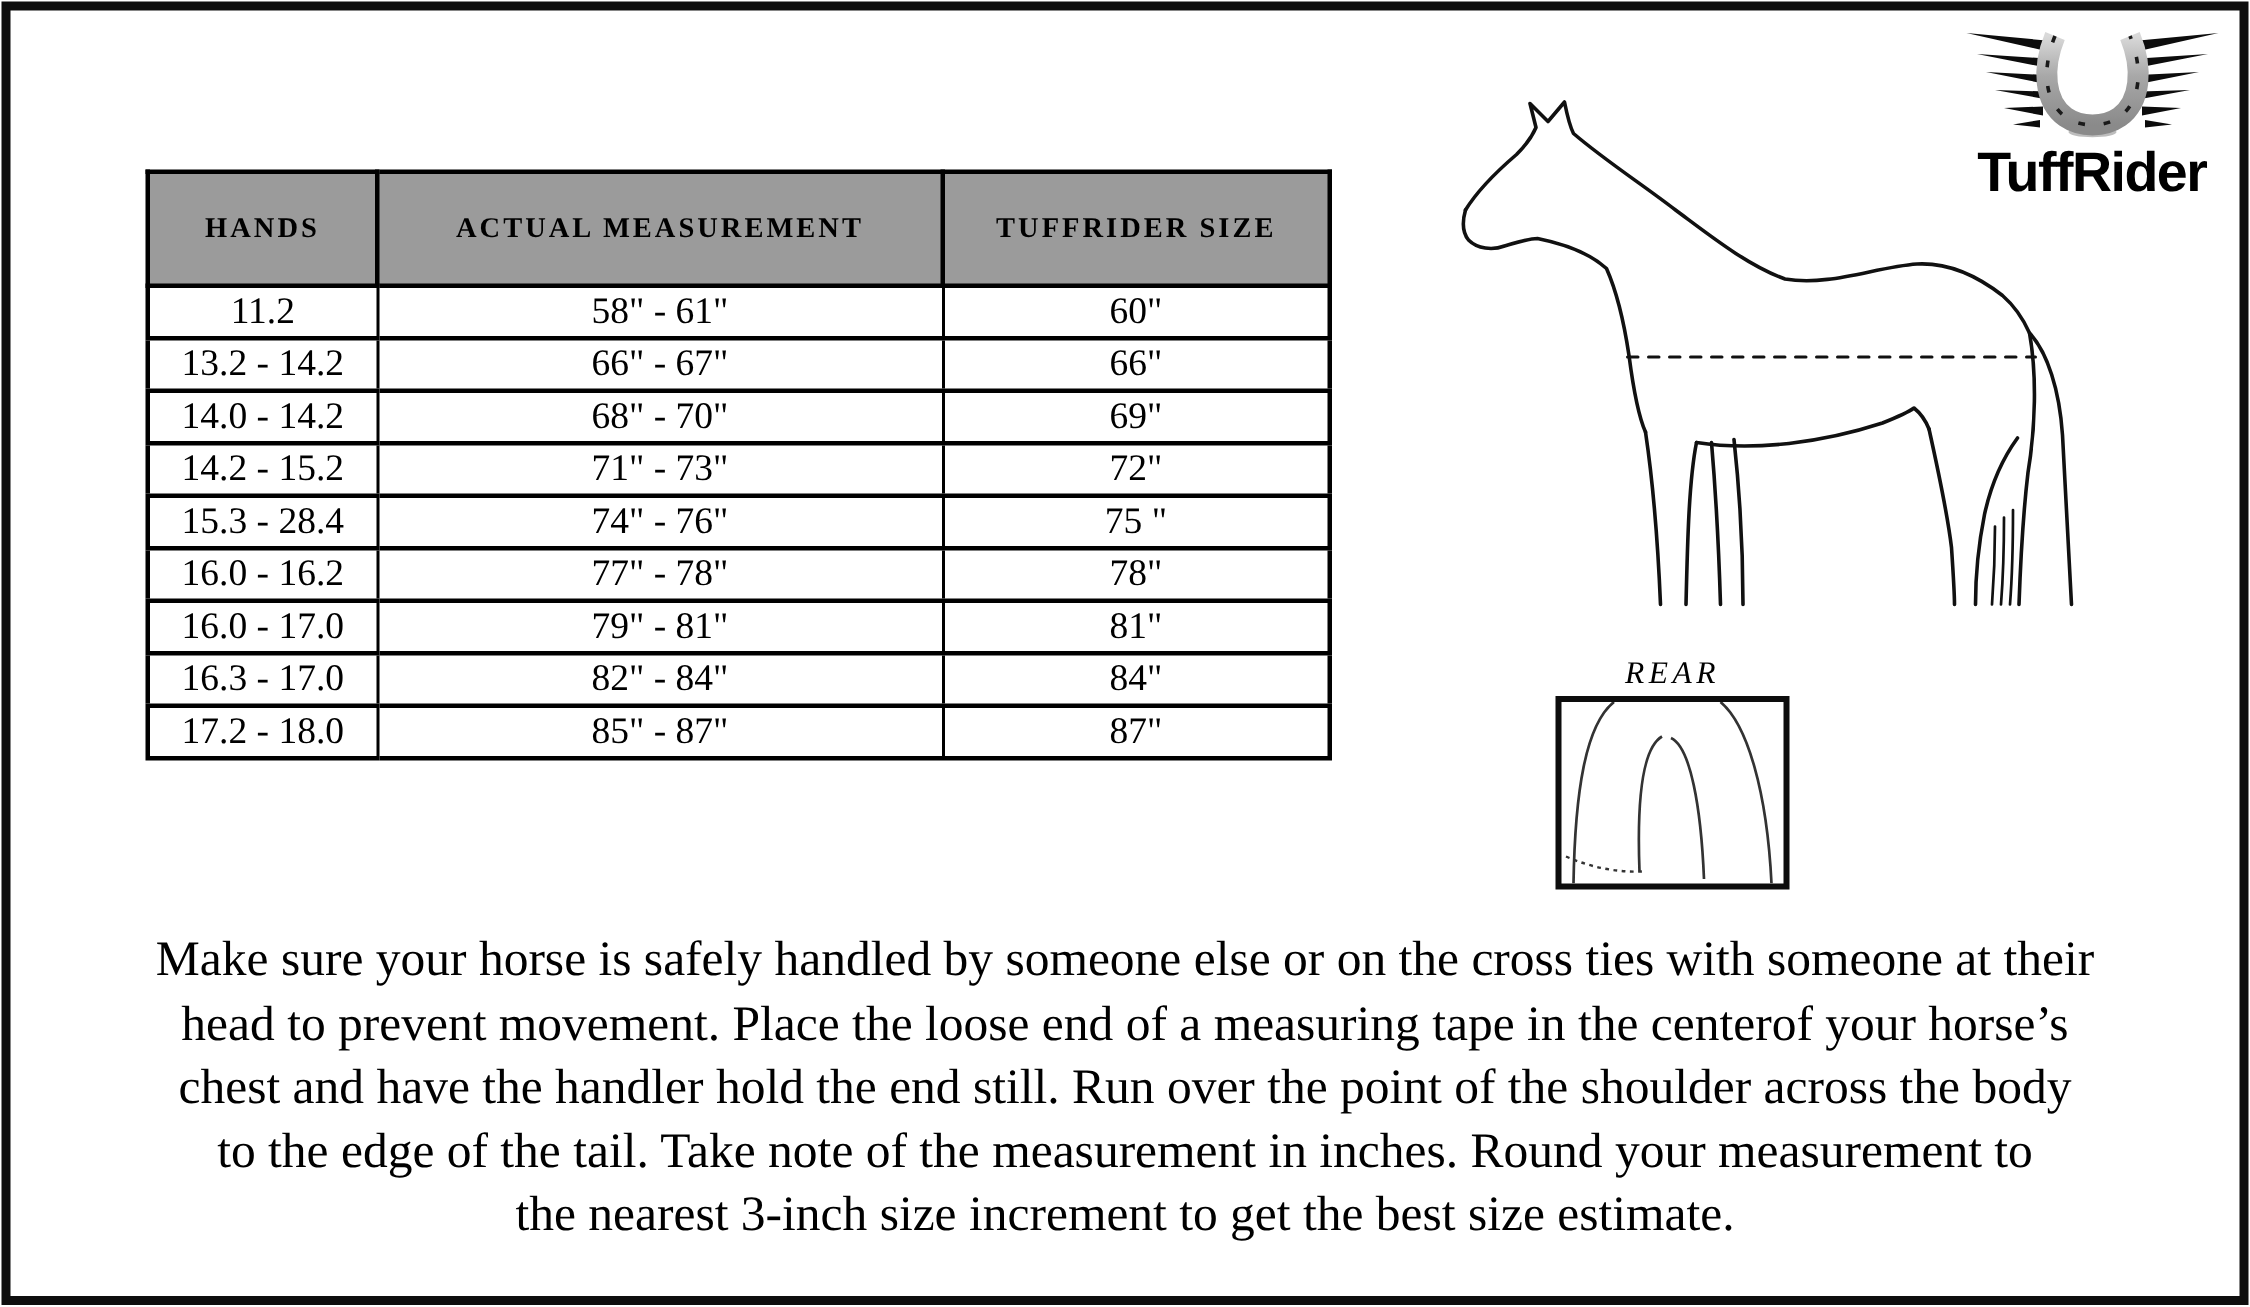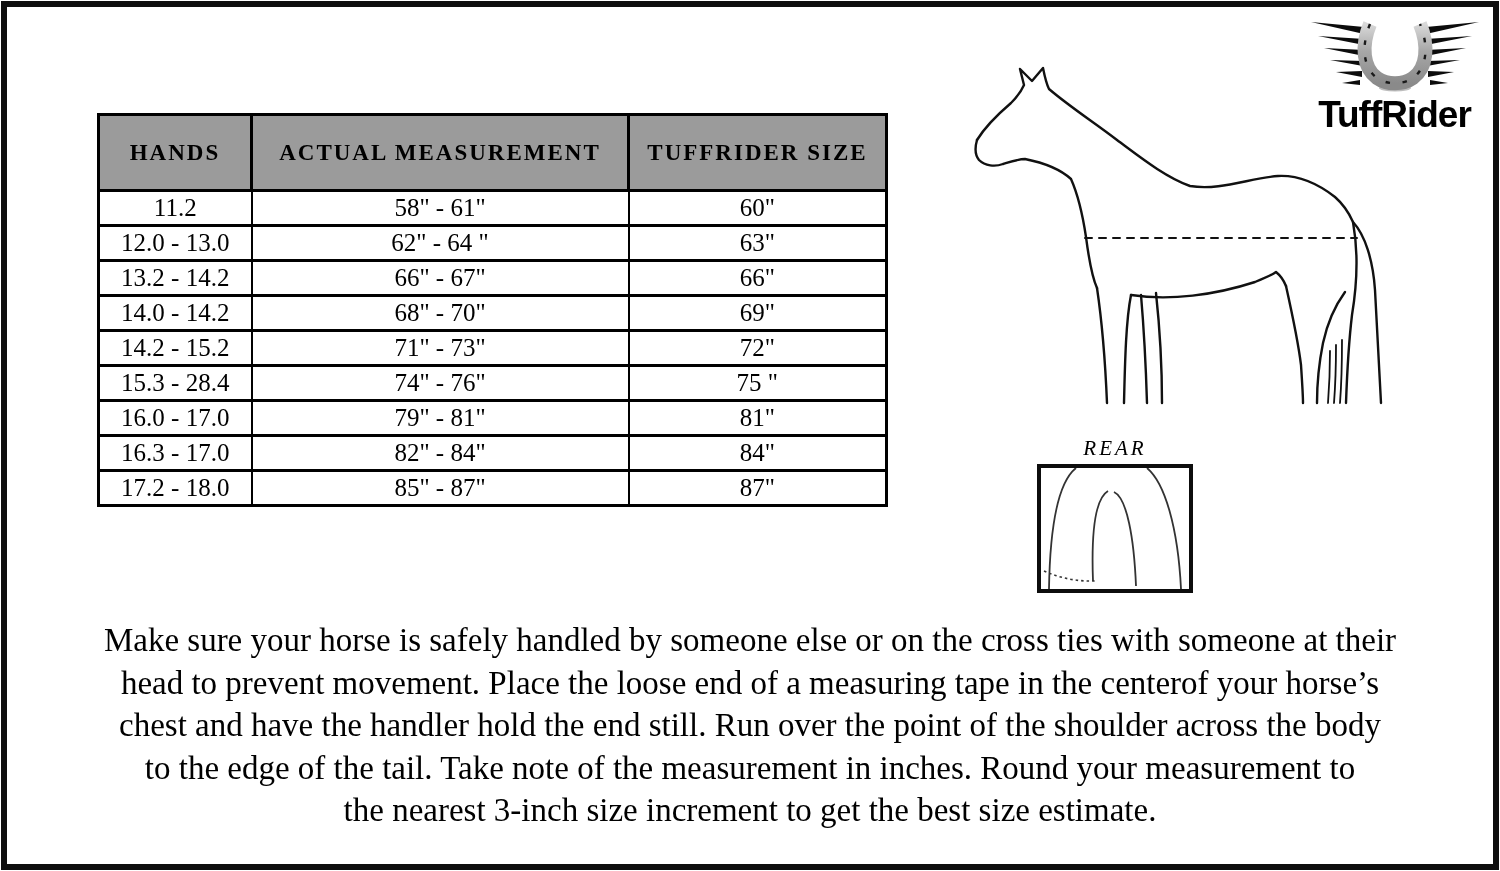--- a/index.html
+++ b/index.html
@@ -7,21 +7,21 @@
         font-family:"Liberation Serif",serif;color:#000;}
   #frame{position:absolute;inset:1px;border:6px solid #0e0e0e;pointer-events:none;}
 
   
   .size-table{position:absolute;left:97px;top:113px;border-collapse:collapse;
               table-layout:fixed;font-family:"Liberation Serif",serif;
               border:3px solid #000;}
   .size-table col.c1{width:153px;}
   .size-table col.c2{width:377px;}
   .size-table col.c3{width:258px;}
-  .size-table th{height:73px;font-size:23px;font-weight:bold;letter-spacing:2px;
+  .size-table th{height:73px;font-size:19px;font-weight:bold;letter-spacing:2px;
                  border:3px solid #000;text-align:center;padding:0;}
   .size-table td{height:32px;font-size:25px;text-align:center;padding:0;
                  border-left:2px solid #000;border-right:2px solid #000;
                  border-top:3px solid #000;border-bottom:3px solid #000;margin-left:36px;}
 
   
   .logo{position:absolute;left:1302px;top:16px;width:185px;text-align:center;}
   .logo svg{display:block;margin:0 auto;}
   .brand{font-family:"Liberation Sans",sans-serif;font-weight:bold;
          font-size:37px;letter-spacing:-1px;color:#000;line-height:1;margin-top:2px;}
@@ -62,43 +62,43 @@
         <th style="background:#9b9b9b">TUFFRIDER SIZE</th>
       </tr>
     </thead>
     <tbody>
       <tr>
         <td>11.2</td>
         <td>58" - 61"</td>
         <td>60"</td>
       </tr>
       <tr>
-        <td>12.0 - 13.0</td>
-        <td>62" - 64 "</td>
-        <td>63"</td>
-      </tr>
-      <tr>
         <td>13.2 - 14.2</td>
         <td>66" - 67"</td>
         <td>66"</td>
       </tr>
       <tr>
         <td>14.0 - 14.2</td>
         <td>68" - 70"</td>
         <td>69"</td>
       </tr>
       <tr>
         <td>14.2 - 15.2</td>
         <td>71" - 73"</td>
         <td>72"</td>
       </tr>
       <tr>
         <td>15.3 - 28.4</td>
         <td>74" - 76"</td>
         <td>75 "</td>
+      </tr>
+      <tr>
+        <td>16.0 - 16.2</td>
+        <td>77" - 78"</td>
+        <td>78"</td>
       </tr>
       <tr>
         <td>16.0 - 17.0</td>
         <td>79" - 81"</td>
         <td>81"</td>
       </tr>
       <tr>
         <td>16.3 - 17.0</td>
         <td>82" - 84"</td>
         <td>84"</td>

